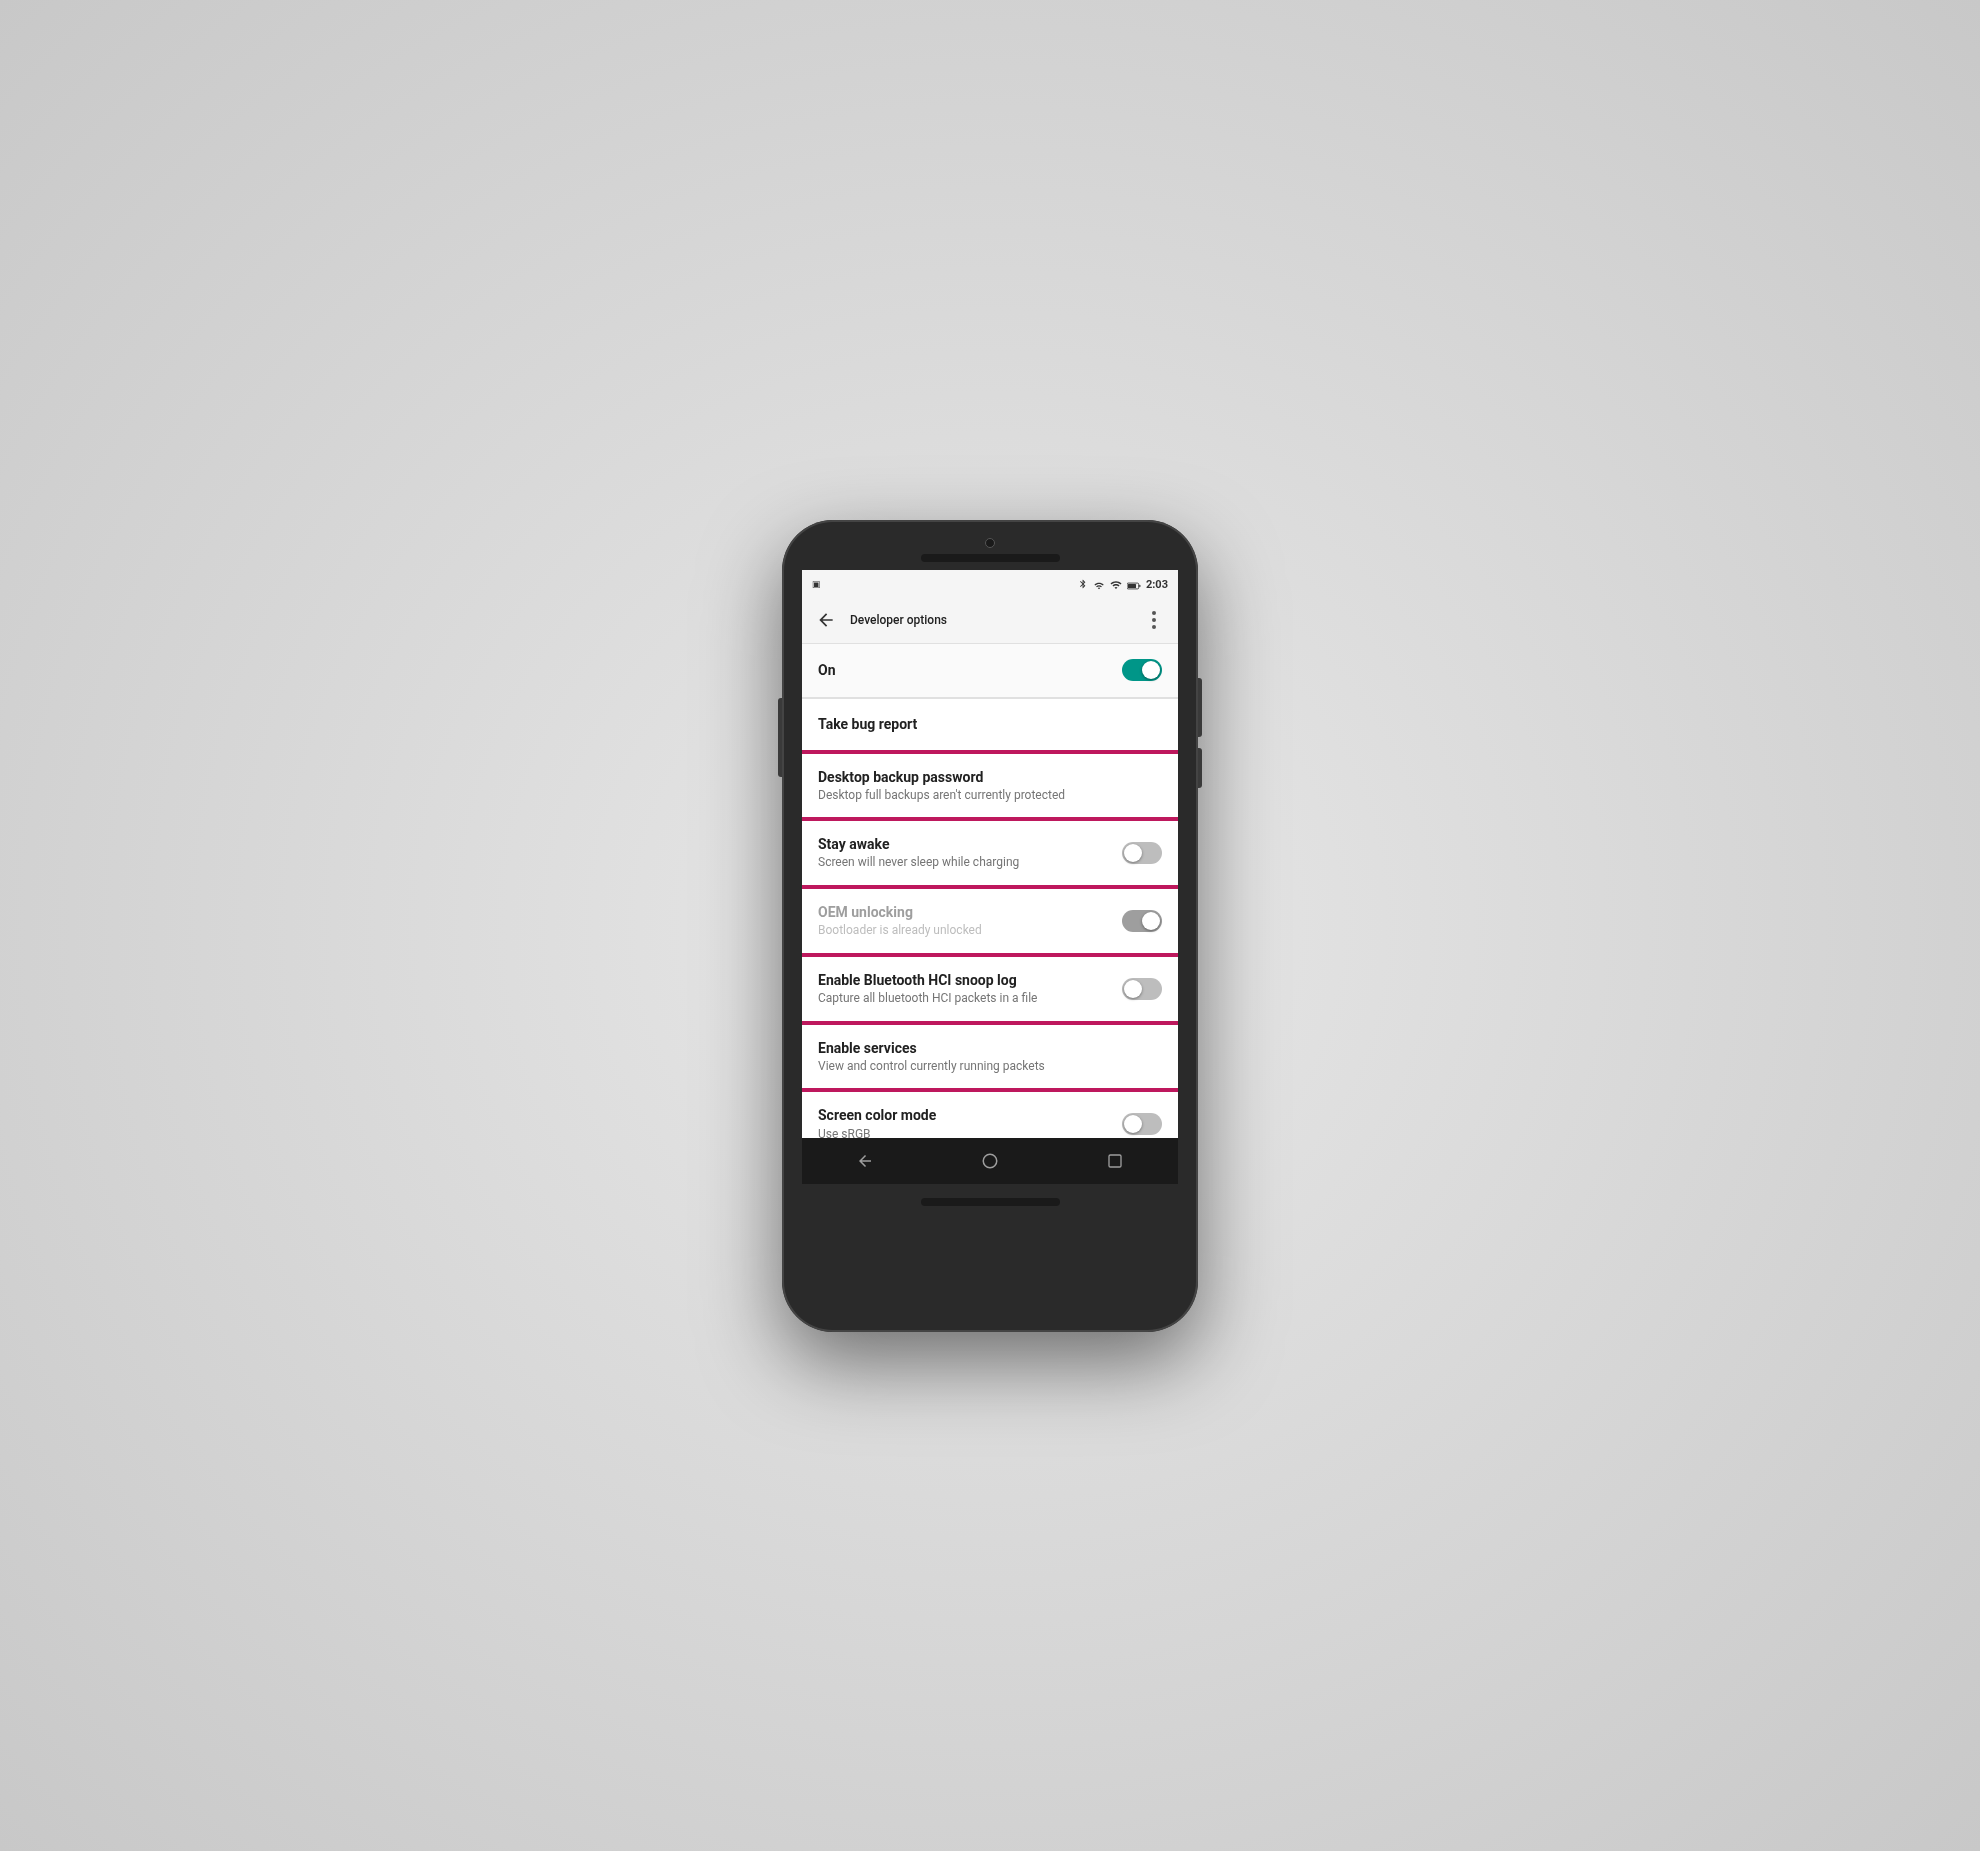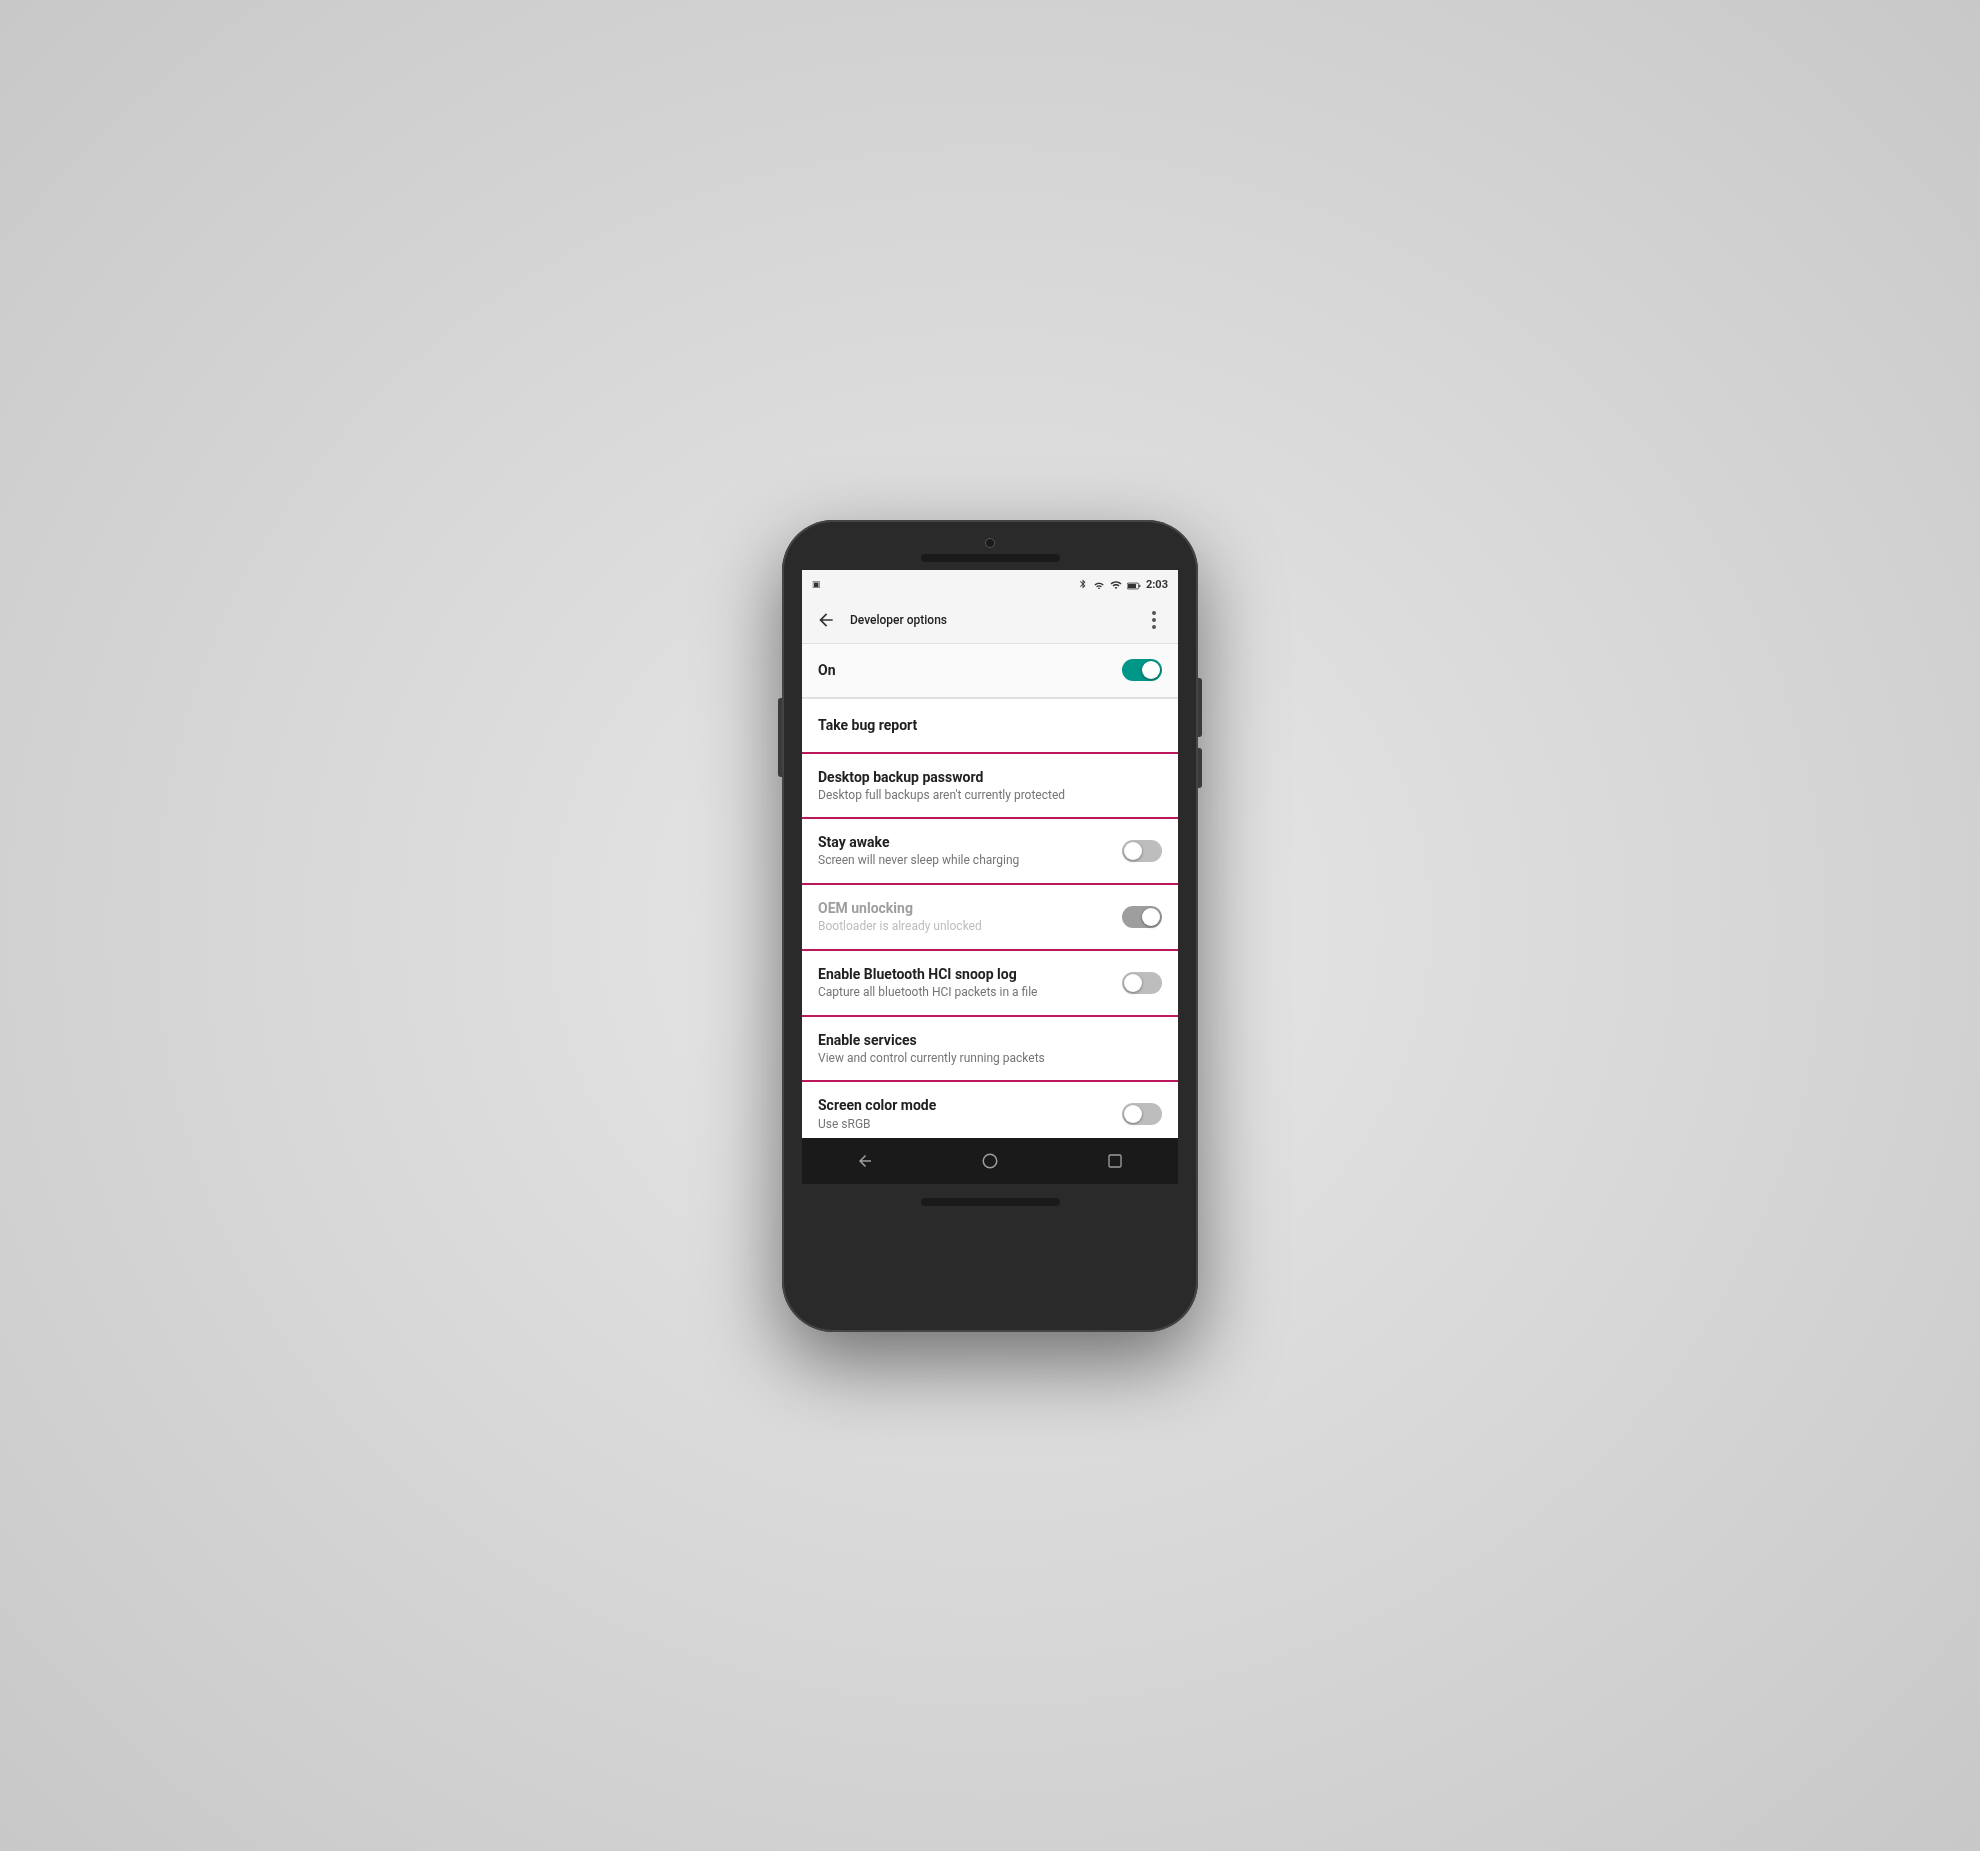--- a/index.html
+++ b/index.html
@@ -144,21 +144,21 @@
     .settings-list {
       flex: 1;
       overflow-y: auto;
       background: #fff;
     }
 
     .settings-list::-webkit-scrollbar { display: none; }
 
     .setting-item {
       padding: 14px 16px;
-      border-bottom: 2px solid #be185d;
+      border-bottom: 4px solid #be185d;
       display: flex;
       align-items: center;
       justify-content: space-between;
       min-height: 55px;
     }
 
     .setting-item.toggle-row {
       background: #fafafa;
       border-bottom: 2px solid #e0e0e0;
     }

